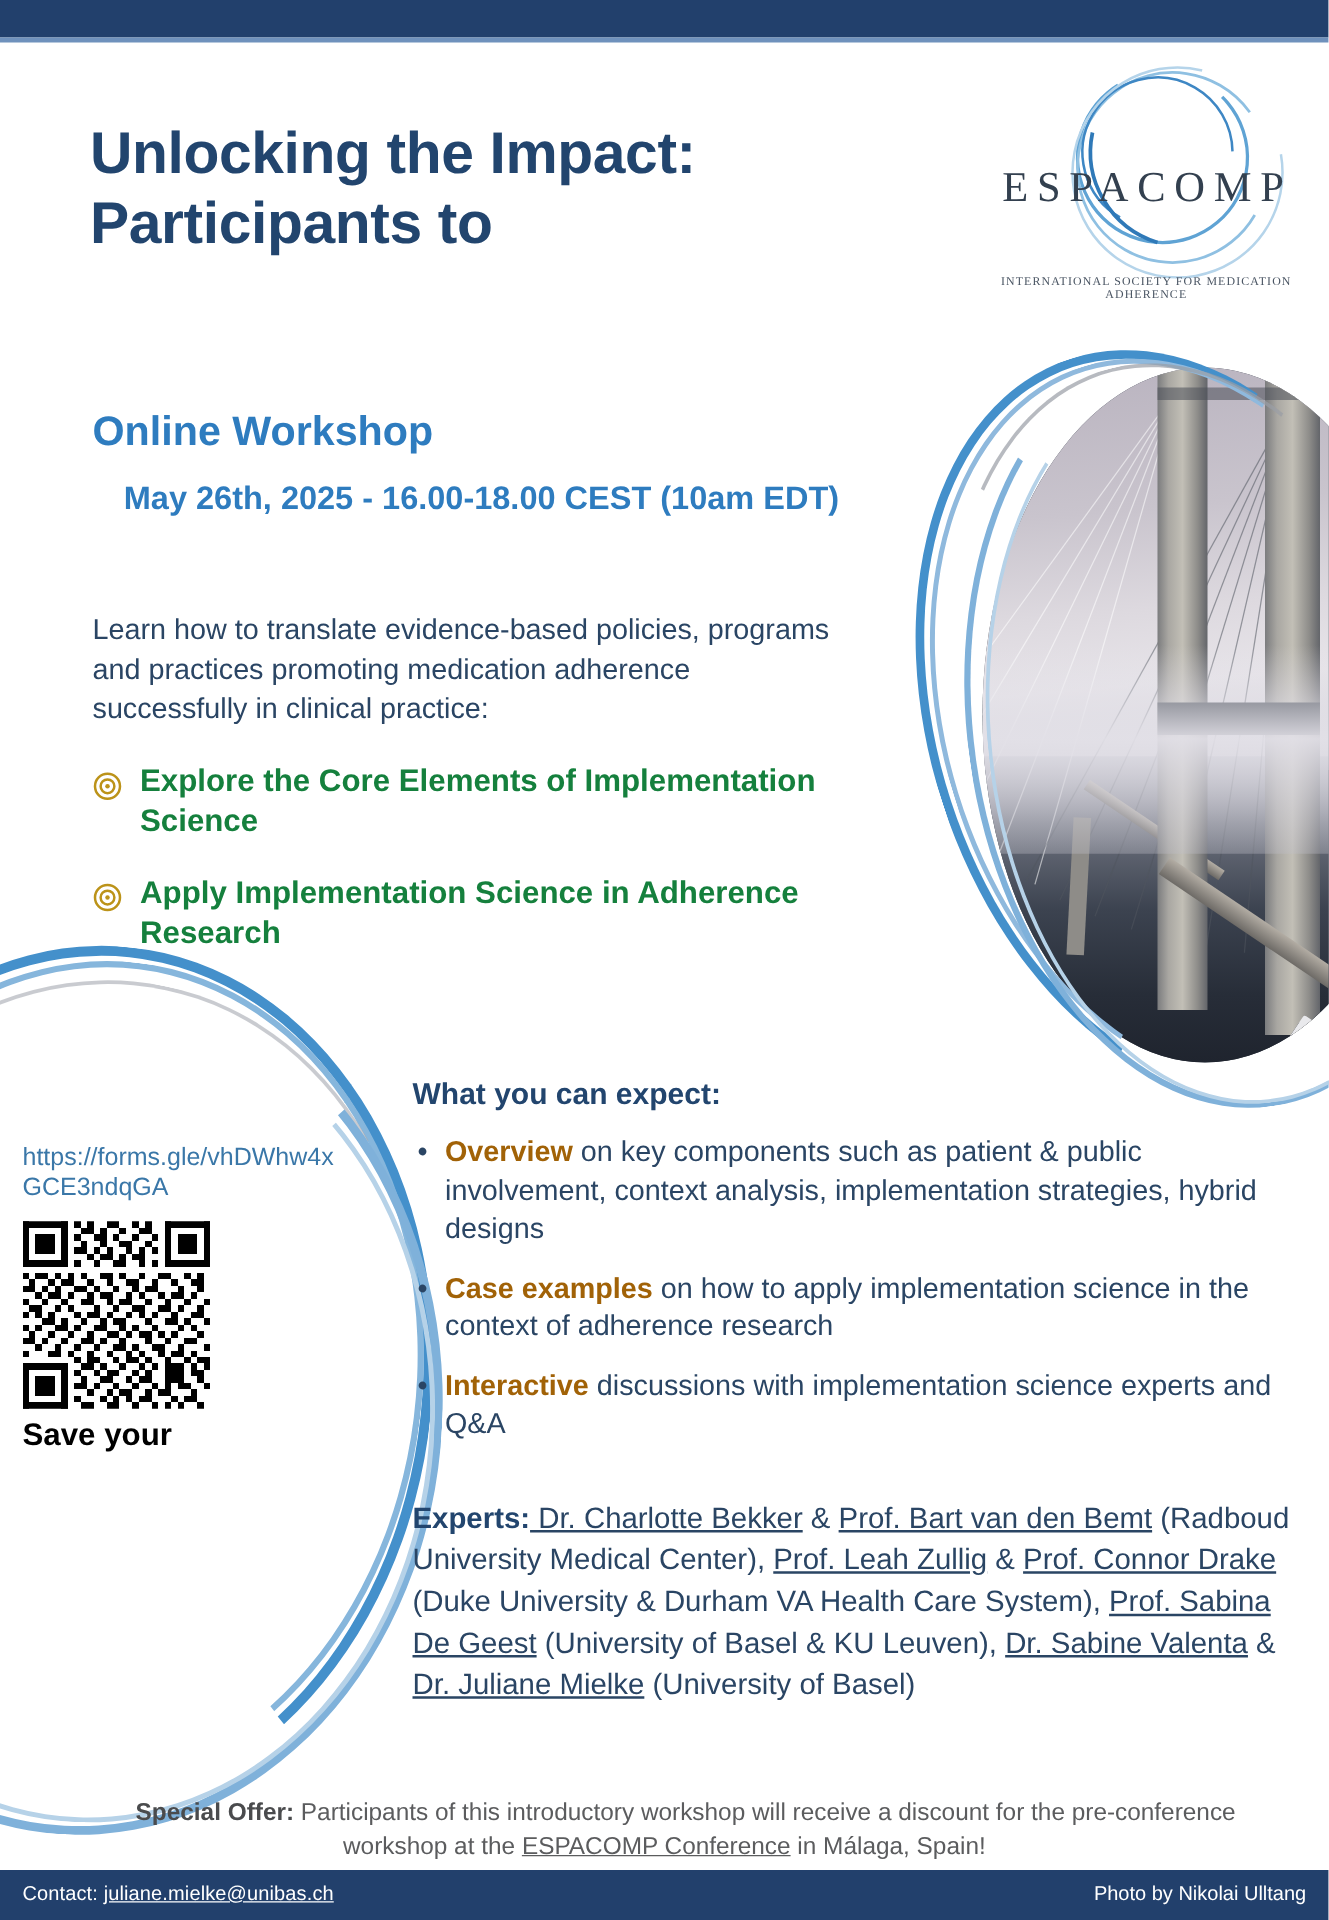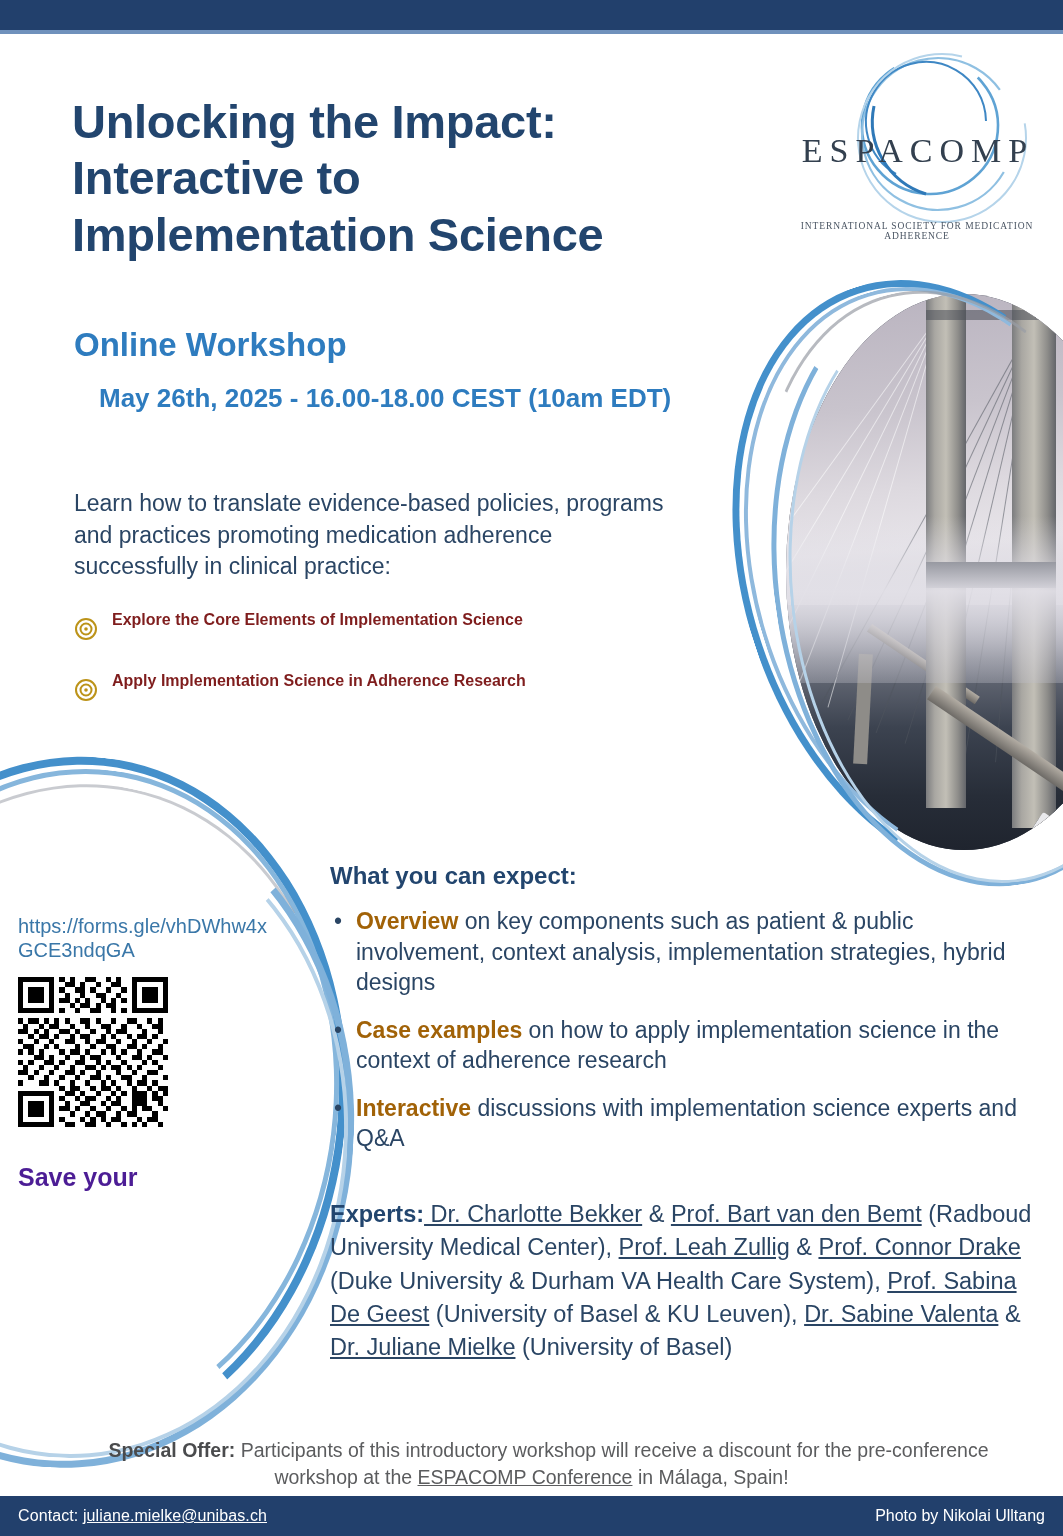--- a/index.html
+++ b/index.html
@@ -80,29 +80,29 @@
     font-size:33px;font-weight:bold;color:#2E7CBF;line-height:1.15;}
   .datetime{position:absolute;left:74px;top:383px;width:720px;
     font-size:26px;font-weight:bold;color:#2E7CBF;white-space:nowrap;margin-left:25px;}
 
   .lead{position:absolute;left:74px;top:488px;width:600px;
     font-size:23px;color:#2A4564;line-height:1.38;}
 
   .goals{position:absolute;left:74px;top:610px;width:620px;}
   .goal{display:flex;align-items:flex-start;margin-bottom:26px;}
   .goal .bullet{flex:0 0 auto;margin-right:14px;margin-top:7px;}
-  .goal .gtext{font-size:16px;font-weight:bold;color:#7f1d1d;line-height:1.26;}
+  .goal .gtext{font-size:25px;font-weight:bold;color:#15803d;line-height:1.26;}
 
   
   .register{position:absolute;left:18px;top:905px;width:250px;}
   .reg-head{font-size:25px;font-weight:bold;color:#2E7CBF;line-height:1.22;}
   .reg-head .u{text-decoration:underline;}
   .reg-url{margin-top:9px;font-size:20px;color:#3A77A8;line-height:1.22;word-break:break-all;}
   .qr{margin-top:14px;width:150px;height:150px;}
-  .reg-save{margin-top:35px;font-size:25px;font-weight:bold;color:#4c1d95;line-height:1.22;}
+  .reg-save{margin-top:6px;font-size:25px;font-weight:bold;color:#000000;line-height:1.22;}
 
   
   .expect{position:absolute;left:330px;top:862px;width:712px;}
   .expect-head{font-size:24px;font-weight:bold;color:#22456E;margin-bottom:16px;}
   .expect ul{list-style:none;margin:0;padding:0;}
   .expect li{position:relative;padding-left:26px;margin-bottom:17px;
     font-size:23px;color:#2A4564;line-height:1.33;}
   .expect li .dot{position:absolute;left:4px;top:0;font-size:23px;color:#2A4564;}
   .expect li b{font-weight:bold;color:#a16207;}
 
@@ -174,22 +174,21 @@
       <circle cx="156" cy="74" r="60" fill="none" stroke="#3E87C4" stroke-width="2" stroke-dasharray="250 130" transform="rotate(120 156 74)"></circle>
       <circle cx="172" cy="90" r="84" fill="none" stroke="#B5D4EA" stroke-width="2" stroke-dasharray="430 120" transform="rotate(-10 172 90)"></circle>
       <path d="M104 58 C 96 96, 118 134, 156 146" fill="none" stroke="#2F79B8" stroke-width="3"></path>
     </svg>
     <div class="logo-text">ESPACOMP</div>
     <div class="logo-sub">INTERNATIONAL SOCIETY FOR MEDICATION ADHERENCE</div>
   </div>
 
   <div class="title">
     <div>Unlocking the Impact:</div>
-    <div>Interactive to</div>
-    <div>Implementation Science</div>
+    <div>Participants to</div>
   </div>
   <div class="subtitle">Online Workshop</div>
   <div class="datetime">May 26th, 2025 - 16.00-18.00 CEST (10am EDT)</div>
 
   <div class="lead">Learn how to translate evidence-based policies, programs and practices promoting medication adherence successfully in clinical practice:</div>
 
   <div class="goals">
     <div class="goal">
       <span class="bullet">
         <svg width="24" height="24" viewBox="0 0 24 24">

